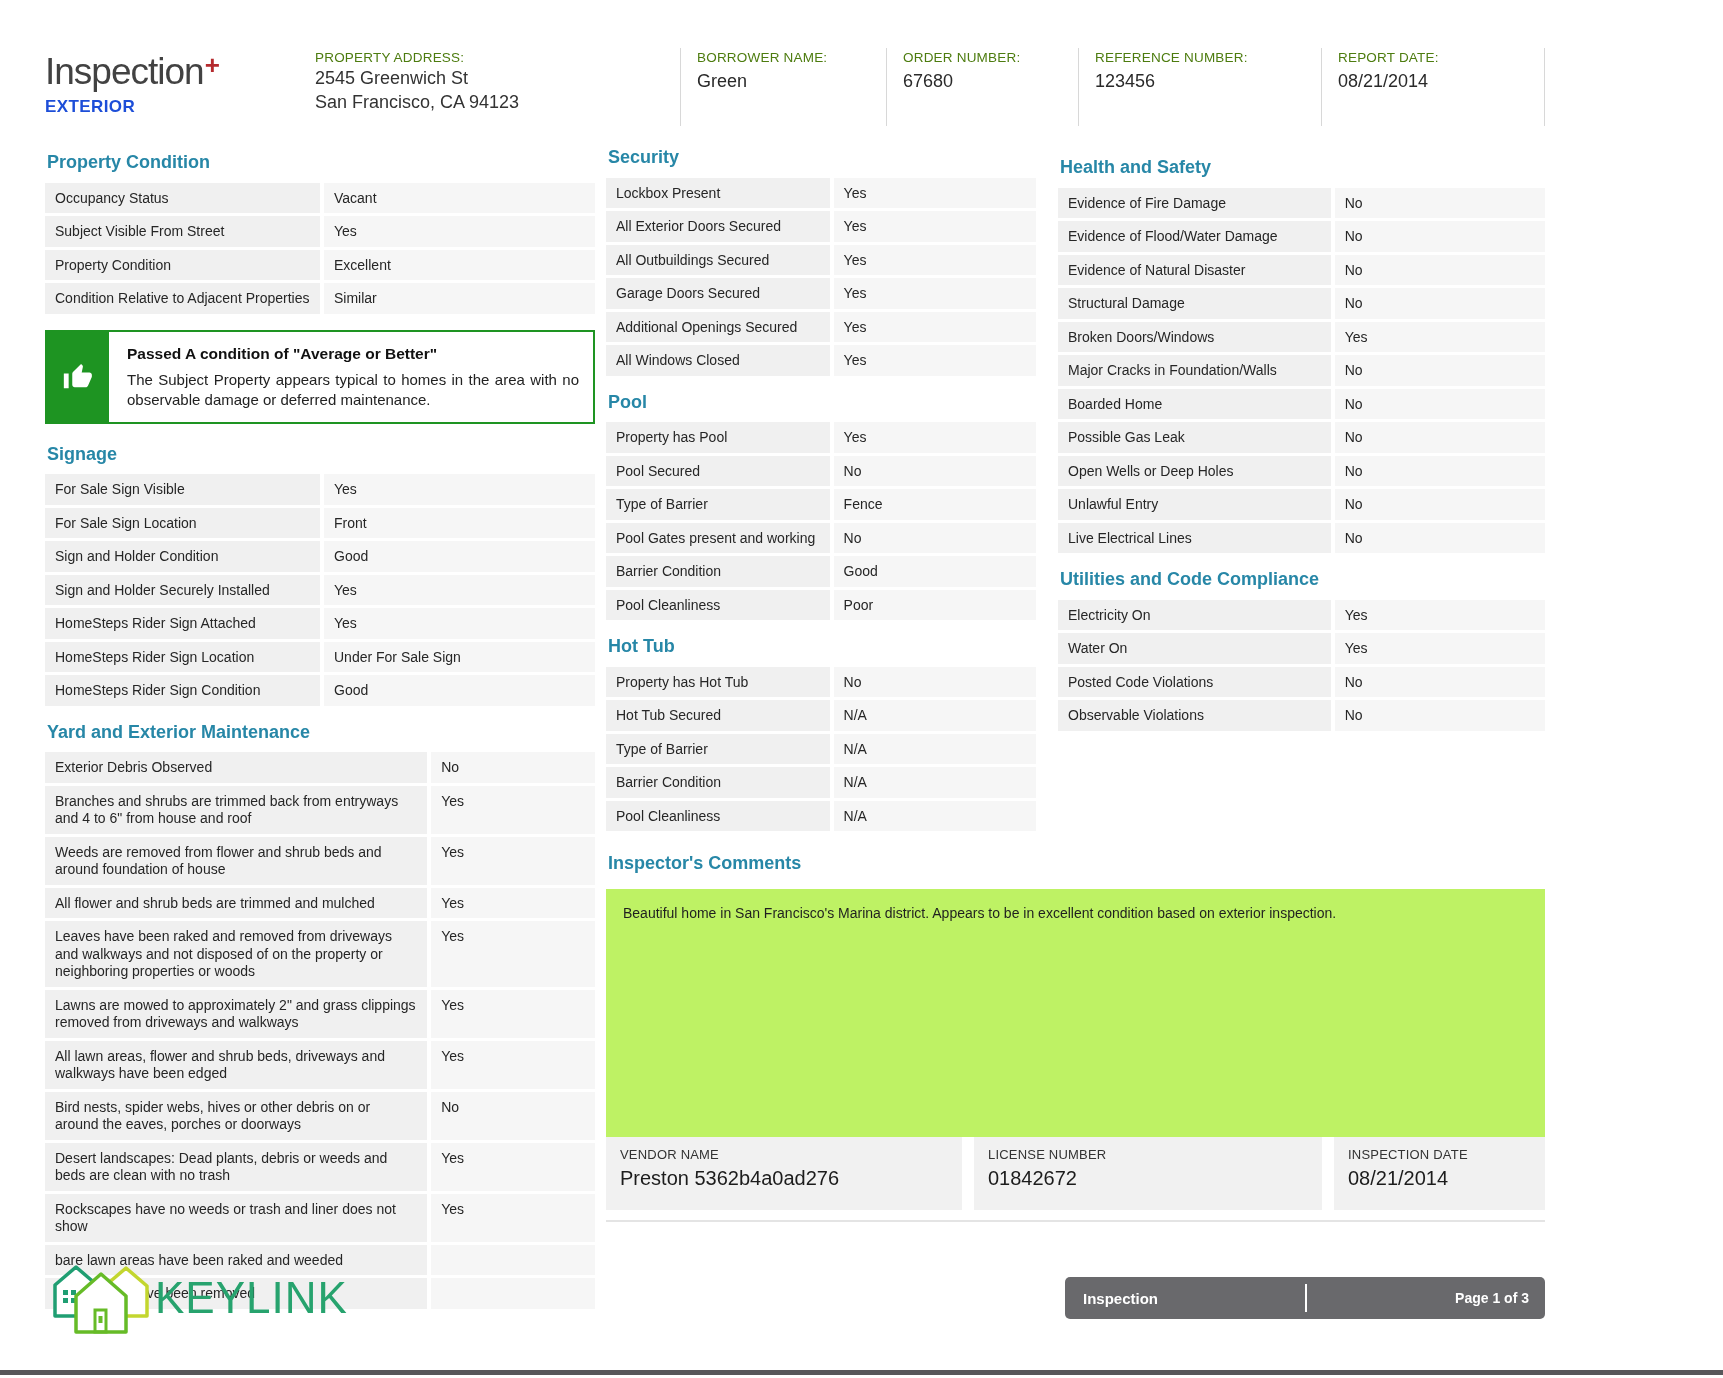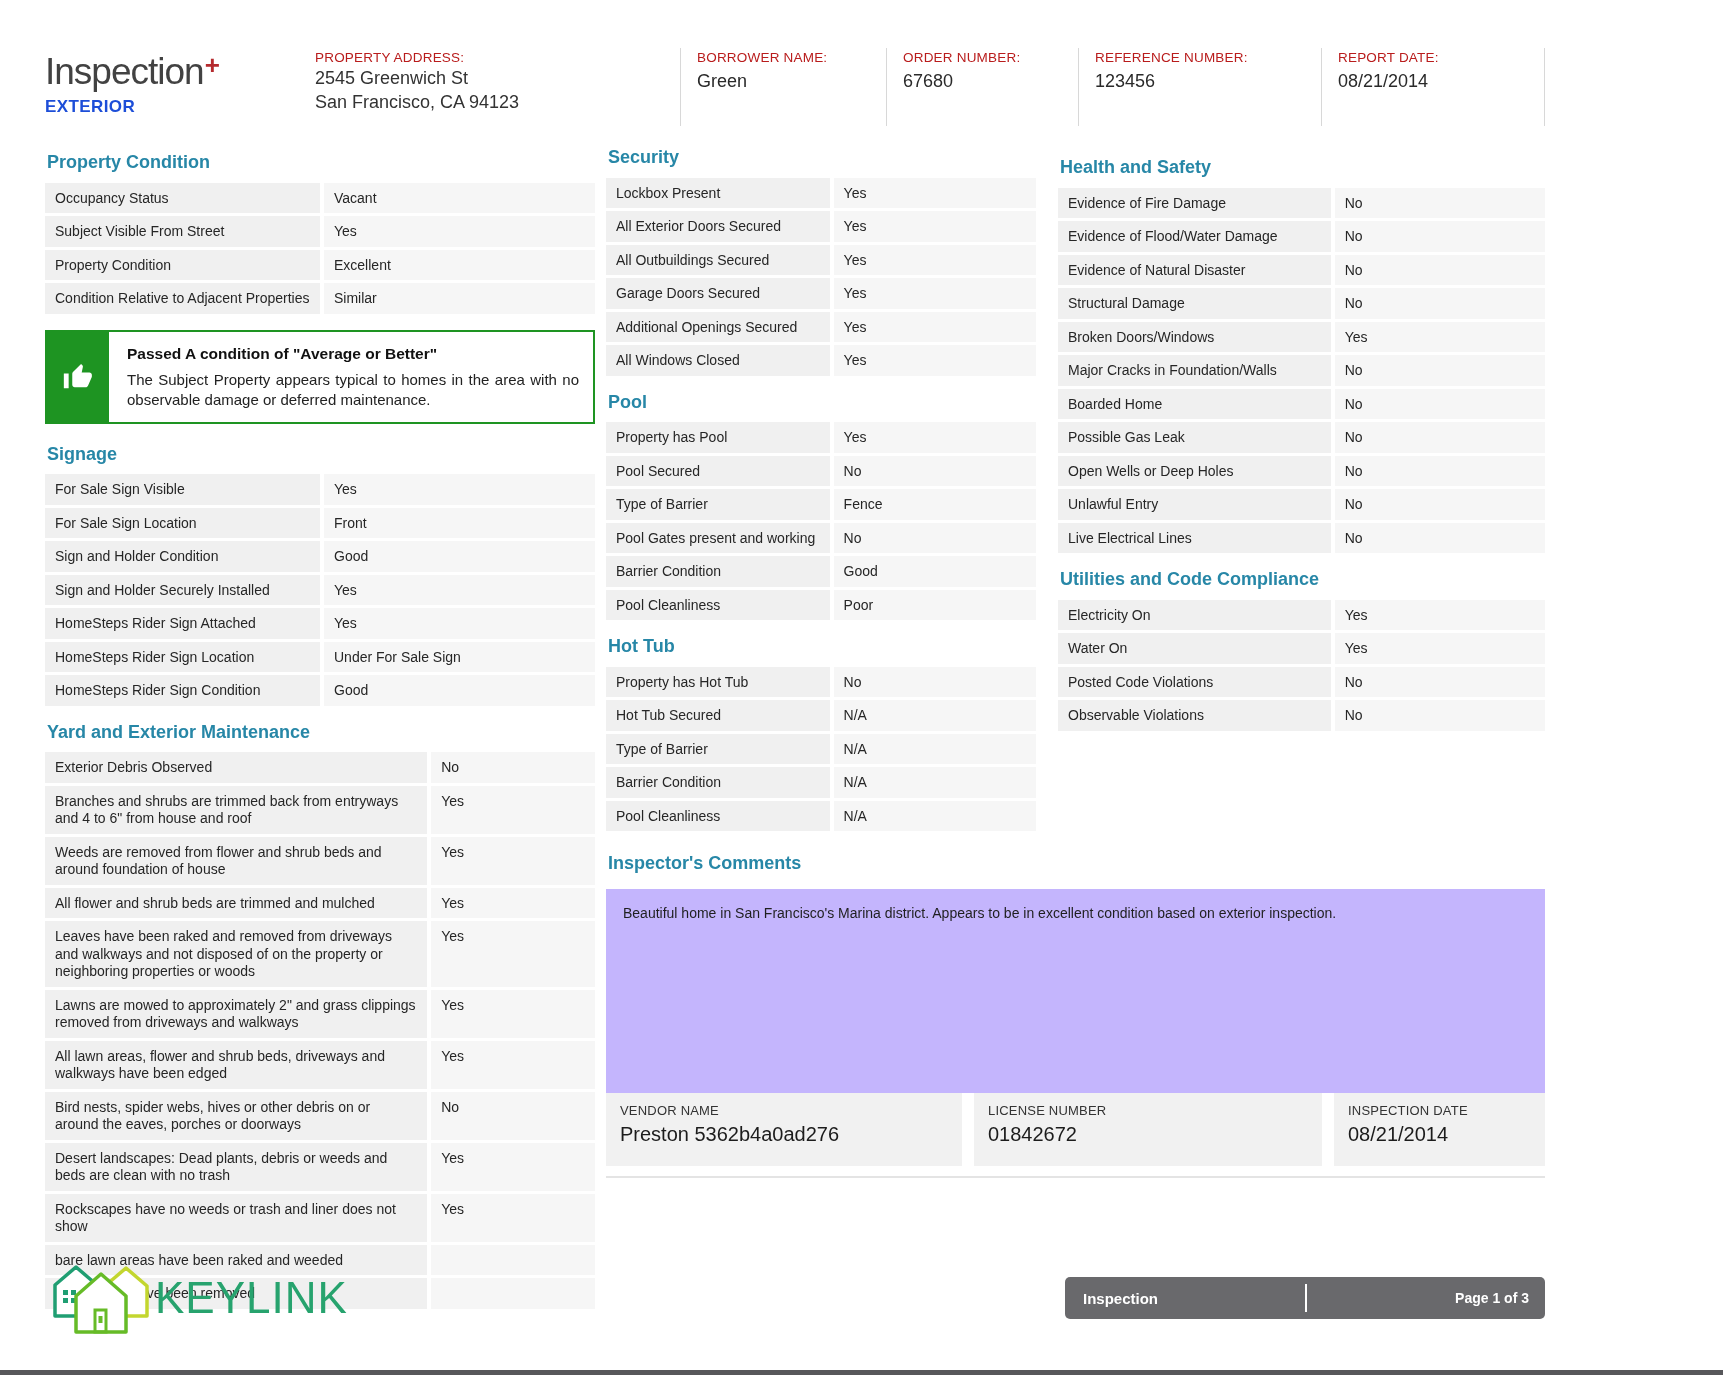--- a/index.html
+++ b/index.html
@@ -17,21 +17,21 @@
     font-family:"Liberation Sans", sans-serif;
   }
   .page{position:absolute;left:45px;top:48px;width:1500px;}
 
   
   .hdr{display:flex;align-items:flex-start;}
   .logo-block{width:270px;padding-top:4px;}
   .logo{font-size:37px;color:#424242;letter-spacing:-1px;line-height:1;}
   .logo-plus{color:var(--plus-red);font-size:26px;font-weight:700;vertical-align:10px;margin-left:1px;}
   .logo-sub{font-size:17px;font-weight:700;color:#1d4ed8;margin-top:7px;letter-spacing:.4px;}
-  .fld-label{font-size:13.5px;color:#b91c1c;letter-spacing:.2px;}
+  .fld-label{font-size:13.5px;color:#4d7c0f;letter-spacing:.2px;}
   .addr{width:365px;padding-top:2px;}
   .addr-line{font-size:18px;margin-top:3px;color:#333;}
   .hdr-fields{display:flex;flex:1;}
   .hdr-cell{border-left:1px solid #d8d8d8;padding:2px 8px 12px 16px;min-height:78px;}
   .hdr-fields div.hdr-cell:nth-of-type(1){width:206px;}
   .hdr-fields div.hdr-cell:nth-of-type(2){width:192px;}
   .hdr-fields div.hdr-cell:nth-of-type(3){width:243px;}
   .hdr-fields div.hdr-cell:nth-of-type(4){flex:1;border-right:1px solid #d8d8d8;}
   .fld-value{font-size:18px;margin-top:6px;color:#2a2a2a;}
 
@@ -57,21 +57,21 @@
   
   .banner{display:flex;border:2px solid var(--green);margin:16px 0 20px;min-height:94px;background:#fff;}
   .banner-icon{flex:0 0 62px;background:var(--green);display:flex;align-items:center;justify-content:center;}
   .banner-icon svg{width:34px;height:34px;}
   .banner-content{padding:13px 14px 10px 18px;}
   .banner-title{font-weight:700;font-size:15.5px;margin-bottom:7px;color:#111;}
   .banner-text{font-size:15px;line-height:1.35;text-align:justify;color:#222;}
 
   
   .comments-title{margin-top:6px;}
-  .comments-box{background:#c4b5fd;height:204px;margin-top:14px;padding:15px 17px;font-size:14px;color:#1f1f1f;line-height:1.35;}
+  .comments-box{background:#bef264;height:248px;margin-top:14px;padding:15px 17px;font-size:14px;color:#1f1f1f;line-height:1.35;}
   .vendor{display:flex;gap:12px;align-items:flex-end;}
   .vendor-cell{background:#f1f1f1;padding:10px 14px 20px;}
   .vendor div.vendor-cell:nth-of-type(1){width:356px;}
   .vendor div.vendor-cell:nth-of-type(2){width:348px;}
   .vendor div.vendor-cell:nth-of-type(3){flex:1;}
   .vendor-label{font-size:13px;letter-spacing:.2px;color:#333;}
   .vendor-value{font-size:20px;margin-top:5px;color:#1c1c1c;}
   .vendor-rule{height:2px;background:#e4e4e4;margin-top:10px;}
 
   

